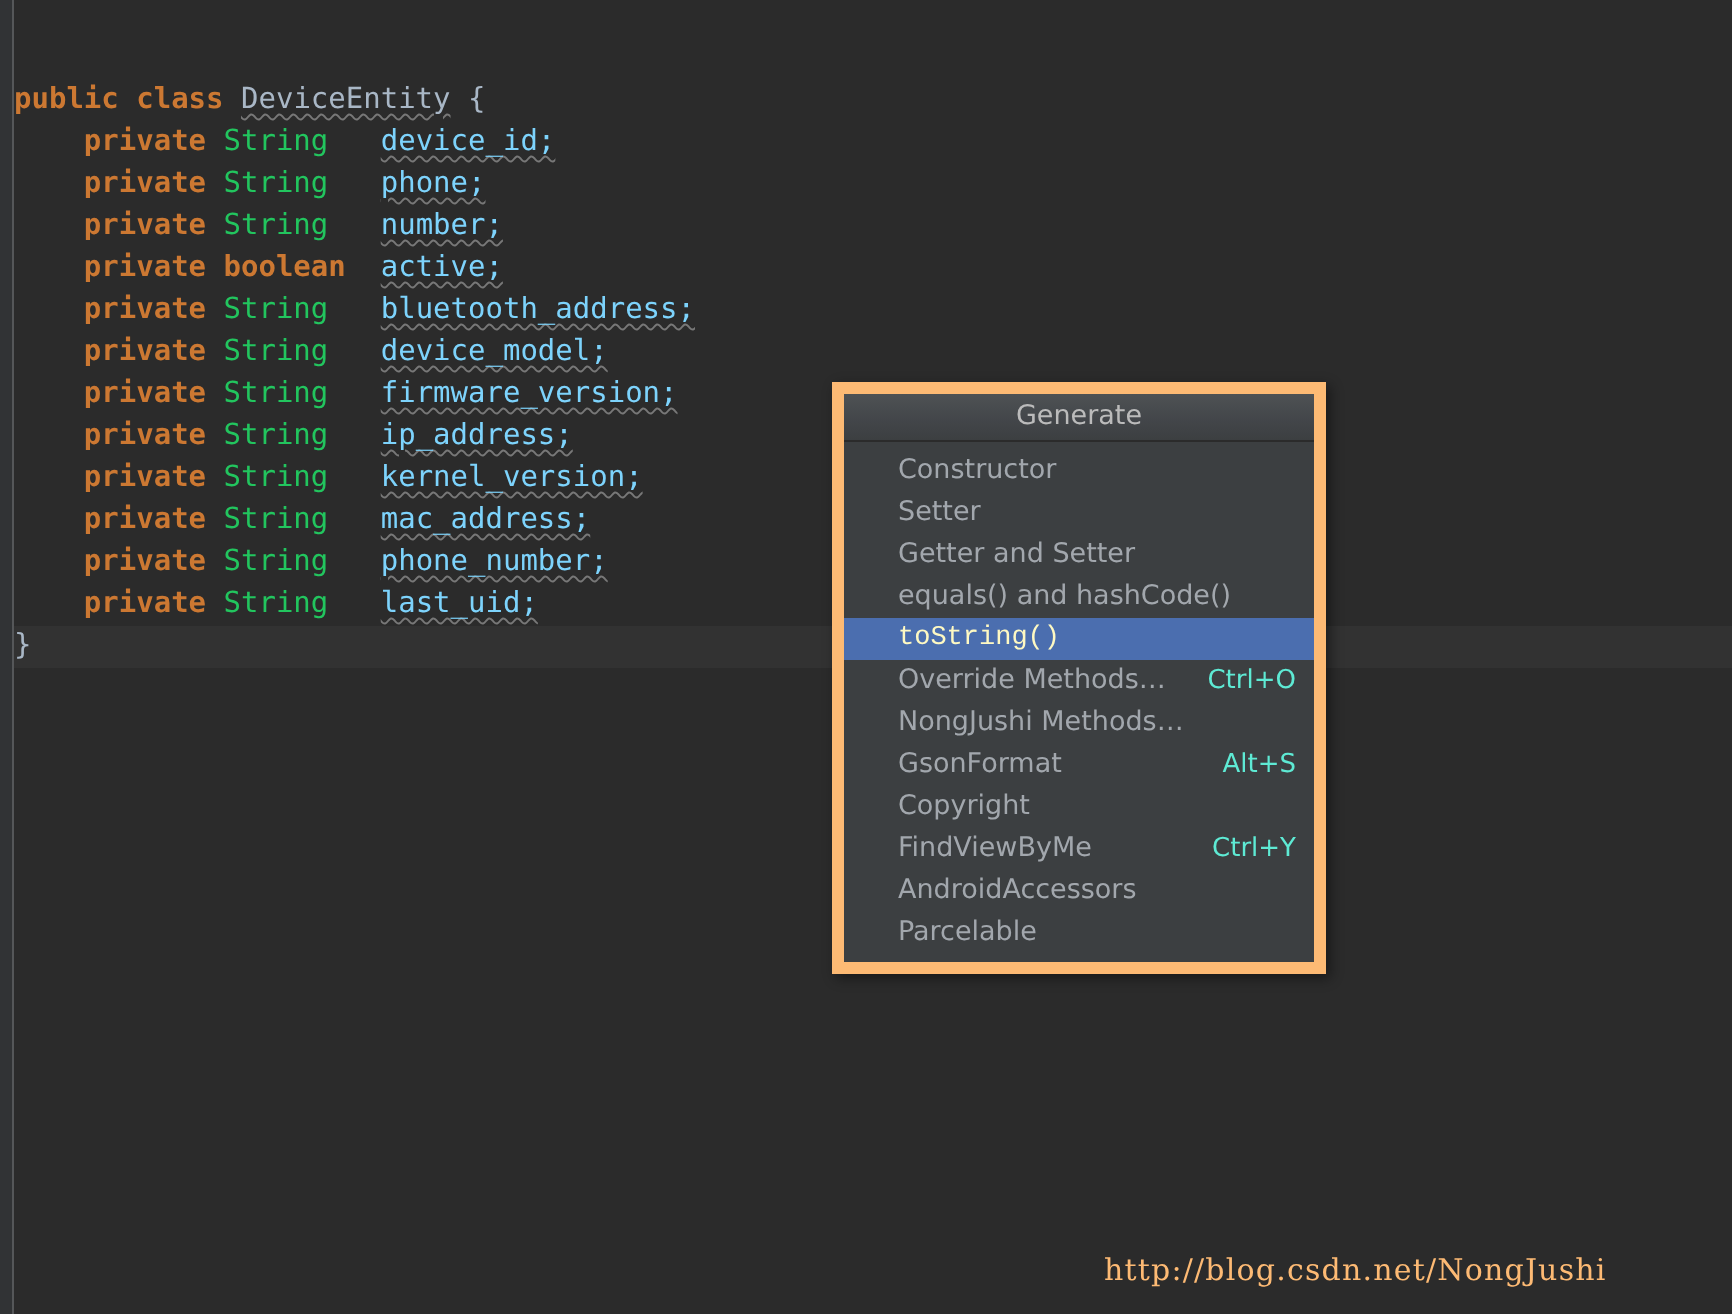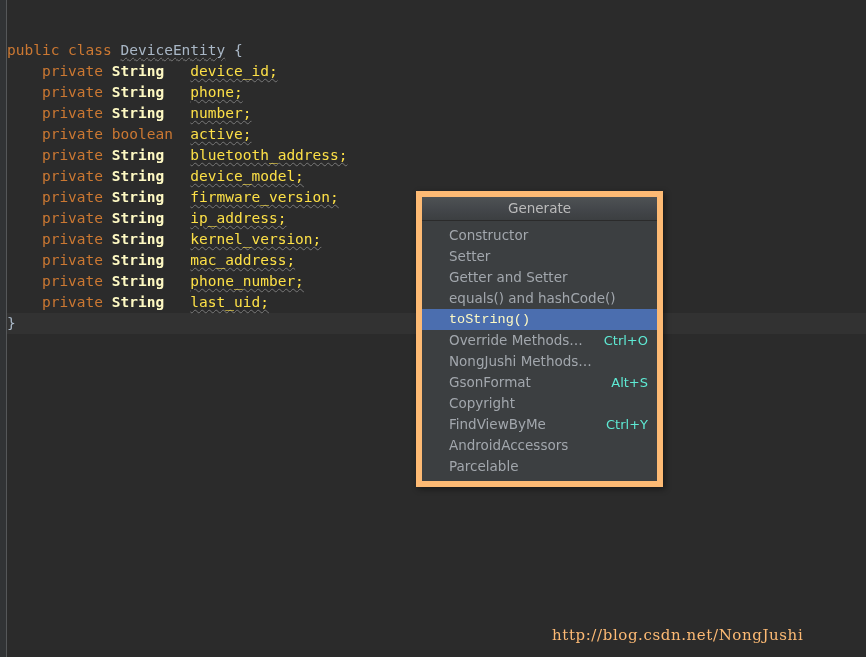--- a/index.html
+++ b/index.html
@@ -51,24 +51,24 @@
     left: 7px;
     top: 40px;
     width: 859px;
     font-family: "DejaVu Sans Mono", monospace;
     font-size: 14.5px;
     line-height: 21px;
     white-space: pre;
     color: #a9b7c6;
   }
   .ln { display: block; height: 21px; }
-  .kw   { color: #cc7832; }
-  .typ  { color: #fef9c3; font-weight: bold; }
+  .kw   { color: #cc7832; font-weight: bold; }
+  .typ  { color: #22c55e; }
   .cls  { color: #a9b7c6; }
-  .fld  { color: #fde047; }
+  .fld  { color: #7dd3fc; }
   .punct{ color: #a9b7c6; }
   
   .sq {
     text-decoration: underline;
     text-decoration-style: wavy;
     text-decoration-color: #787878;
     text-decoration-thickness: 1px;
     text-underline-offset: 2px;
     margin-top: 36px;
   }

